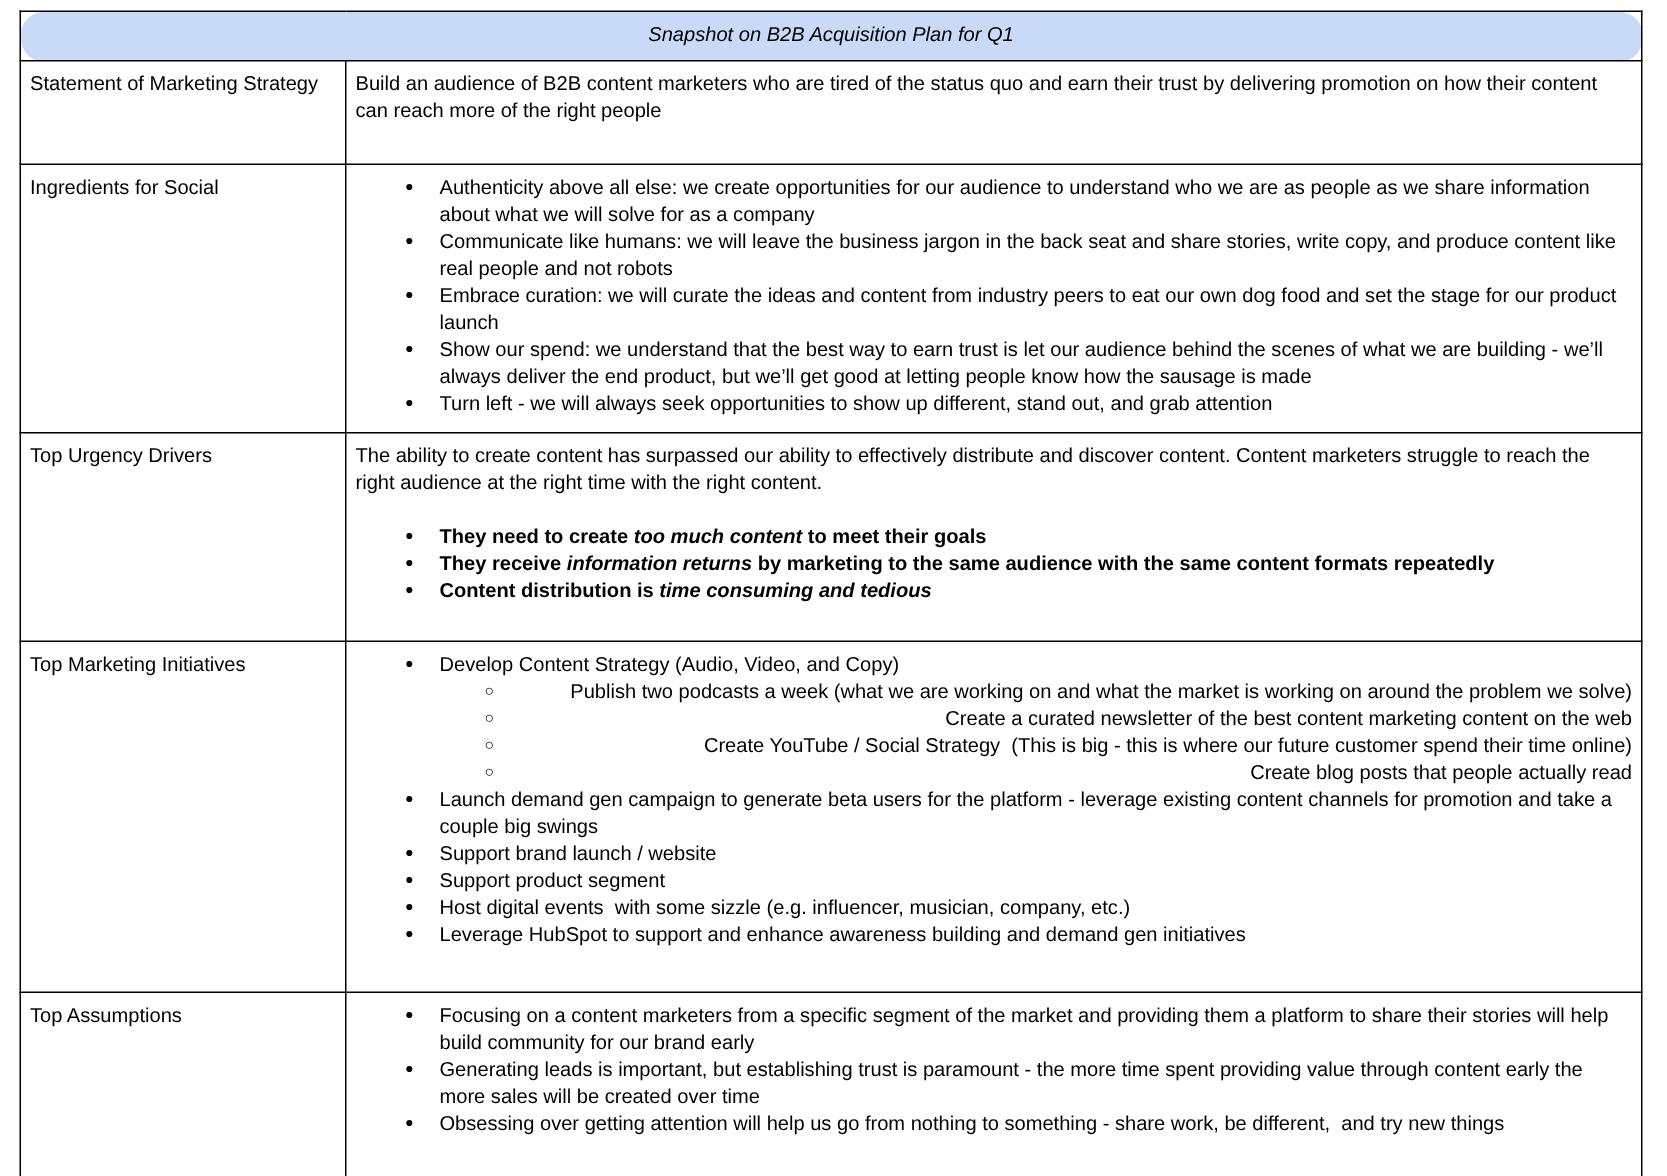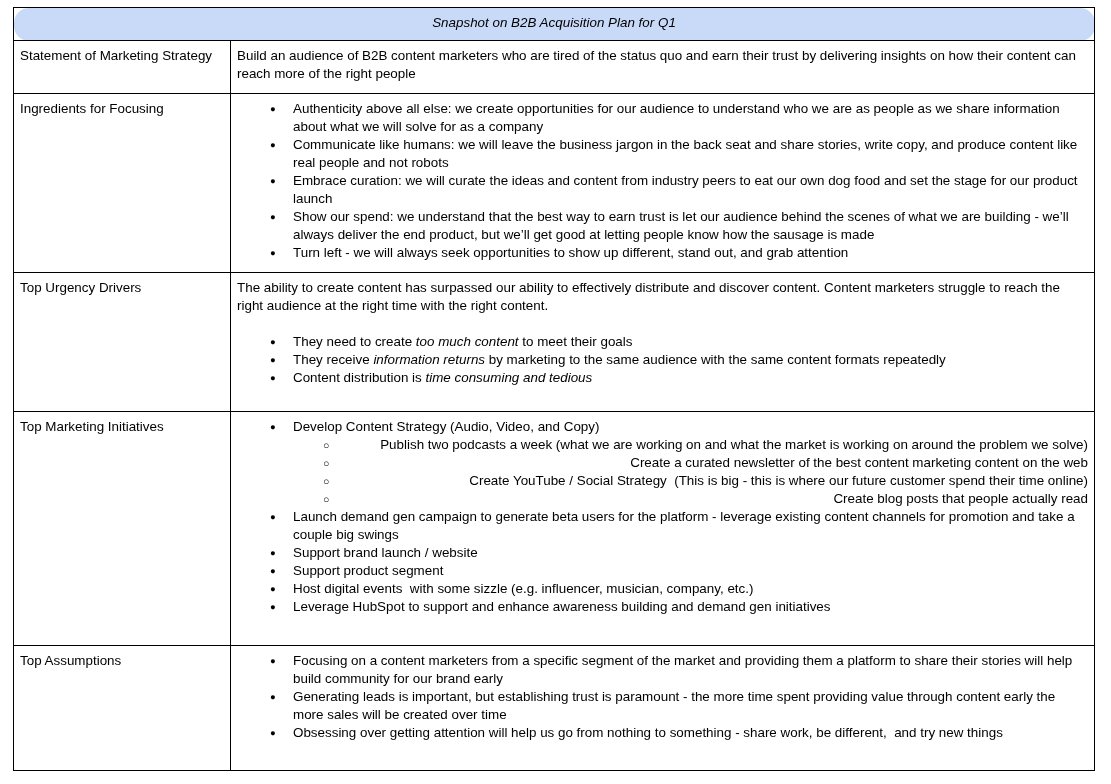--- a/index.html
+++ b/index.html
@@ -25,28 +25,28 @@
   }
   td.header-cell {
     background: #c9daf8;
     text-align: center;
     vertical-align: middle;
     font-style: italic;
     padding: 2px 4px;
     border-radius: 15px;
   }
   tr.r0 { height: 33px; }
-  tr.r1 { height: 53px; }
+  tr.r1 { height: 69px; }
   tr.r2 { height: 179px; }
   tr.r3 { height: 139px; margin-top: 46px; }
   tr.r4 { height: 234px; }
   tr.r5 { height: 125px; }
   col.c-label { width: 217px; }
   col.c-content { width: 864px; }
-  .content-block + .content-block { margin-top: 18px; }
+  .content-block + .content-block { margin-top: 18px; font-weight: bold; }
   ul { margin: 0; padding: 0; list-style: none; }
   ul.lvl1 { padding-left: 56px; }
   ul.lvl1 > li { position: relative; }
   ul.lvl1 > li::before {
     content: "\25CF";
     position: absolute;
     left: -23px;
     font-size: 9.5px;
   }
   ul.lvl2 { padding-left: 53px; text-align: right; }
@@ -70,25 +70,25 @@
       <col class="c-content">
     </colgroup>
     <tbody>
       <tr class="r0">
         <td class="header-cell" colspan="2">Snapshot on B2B Acquisition Plan for Q1</td>
       </tr>
 
     <tr class="r1">
           <td>Statement of Marketing Strategy</td>
           <td>
-            <div class="content-block"><span>Build an audience of B2B content marketers who are tired of the status quo and earn their trust by delivering insights on how their content can reach more of the right people</span></div>
+            <div class="content-block"><span>Build an audience of B2B content marketers who are tired of the status quo and earn their trust by delivering promotion on how their content can reach more of the right people</span></div>
           </td>
         </tr>
         <tr class="r2">
-          <td>Ingredients for Focusing</td>
+          <td>Ingredients for Social</td>
           <td>
             <ul class="content-block lvl1">
               <li><b>Authenticity above all else:</b><span> we create opportunities for our audience to understand who we are as people as we share information about what we will solve for as a company</span></li>
               <li><b>Communicate like humans</b><span>: we will leave the business jargon in the back seat and share stories, write copy, and produce content like real people and not robots</span></li>
               <li><b>Embrace curation:</b><span> we will curate the ideas and content from industry peers to eat our own dog food and set the stage for our product launch</span></li>
               <li><b>Show our spend:</b><span> we understand that the best way to earn trust is let our audience behind the scenes of what we are building - we’ll always deliver the end product, but we’ll get good at letting people know how the sausage is made</span></li>
               <li><b>Turn left</b><span> - we will always seek opportunities to show up different, stand out, and grab attention</span></li>
             </ul>
           </td>
         </tr>

